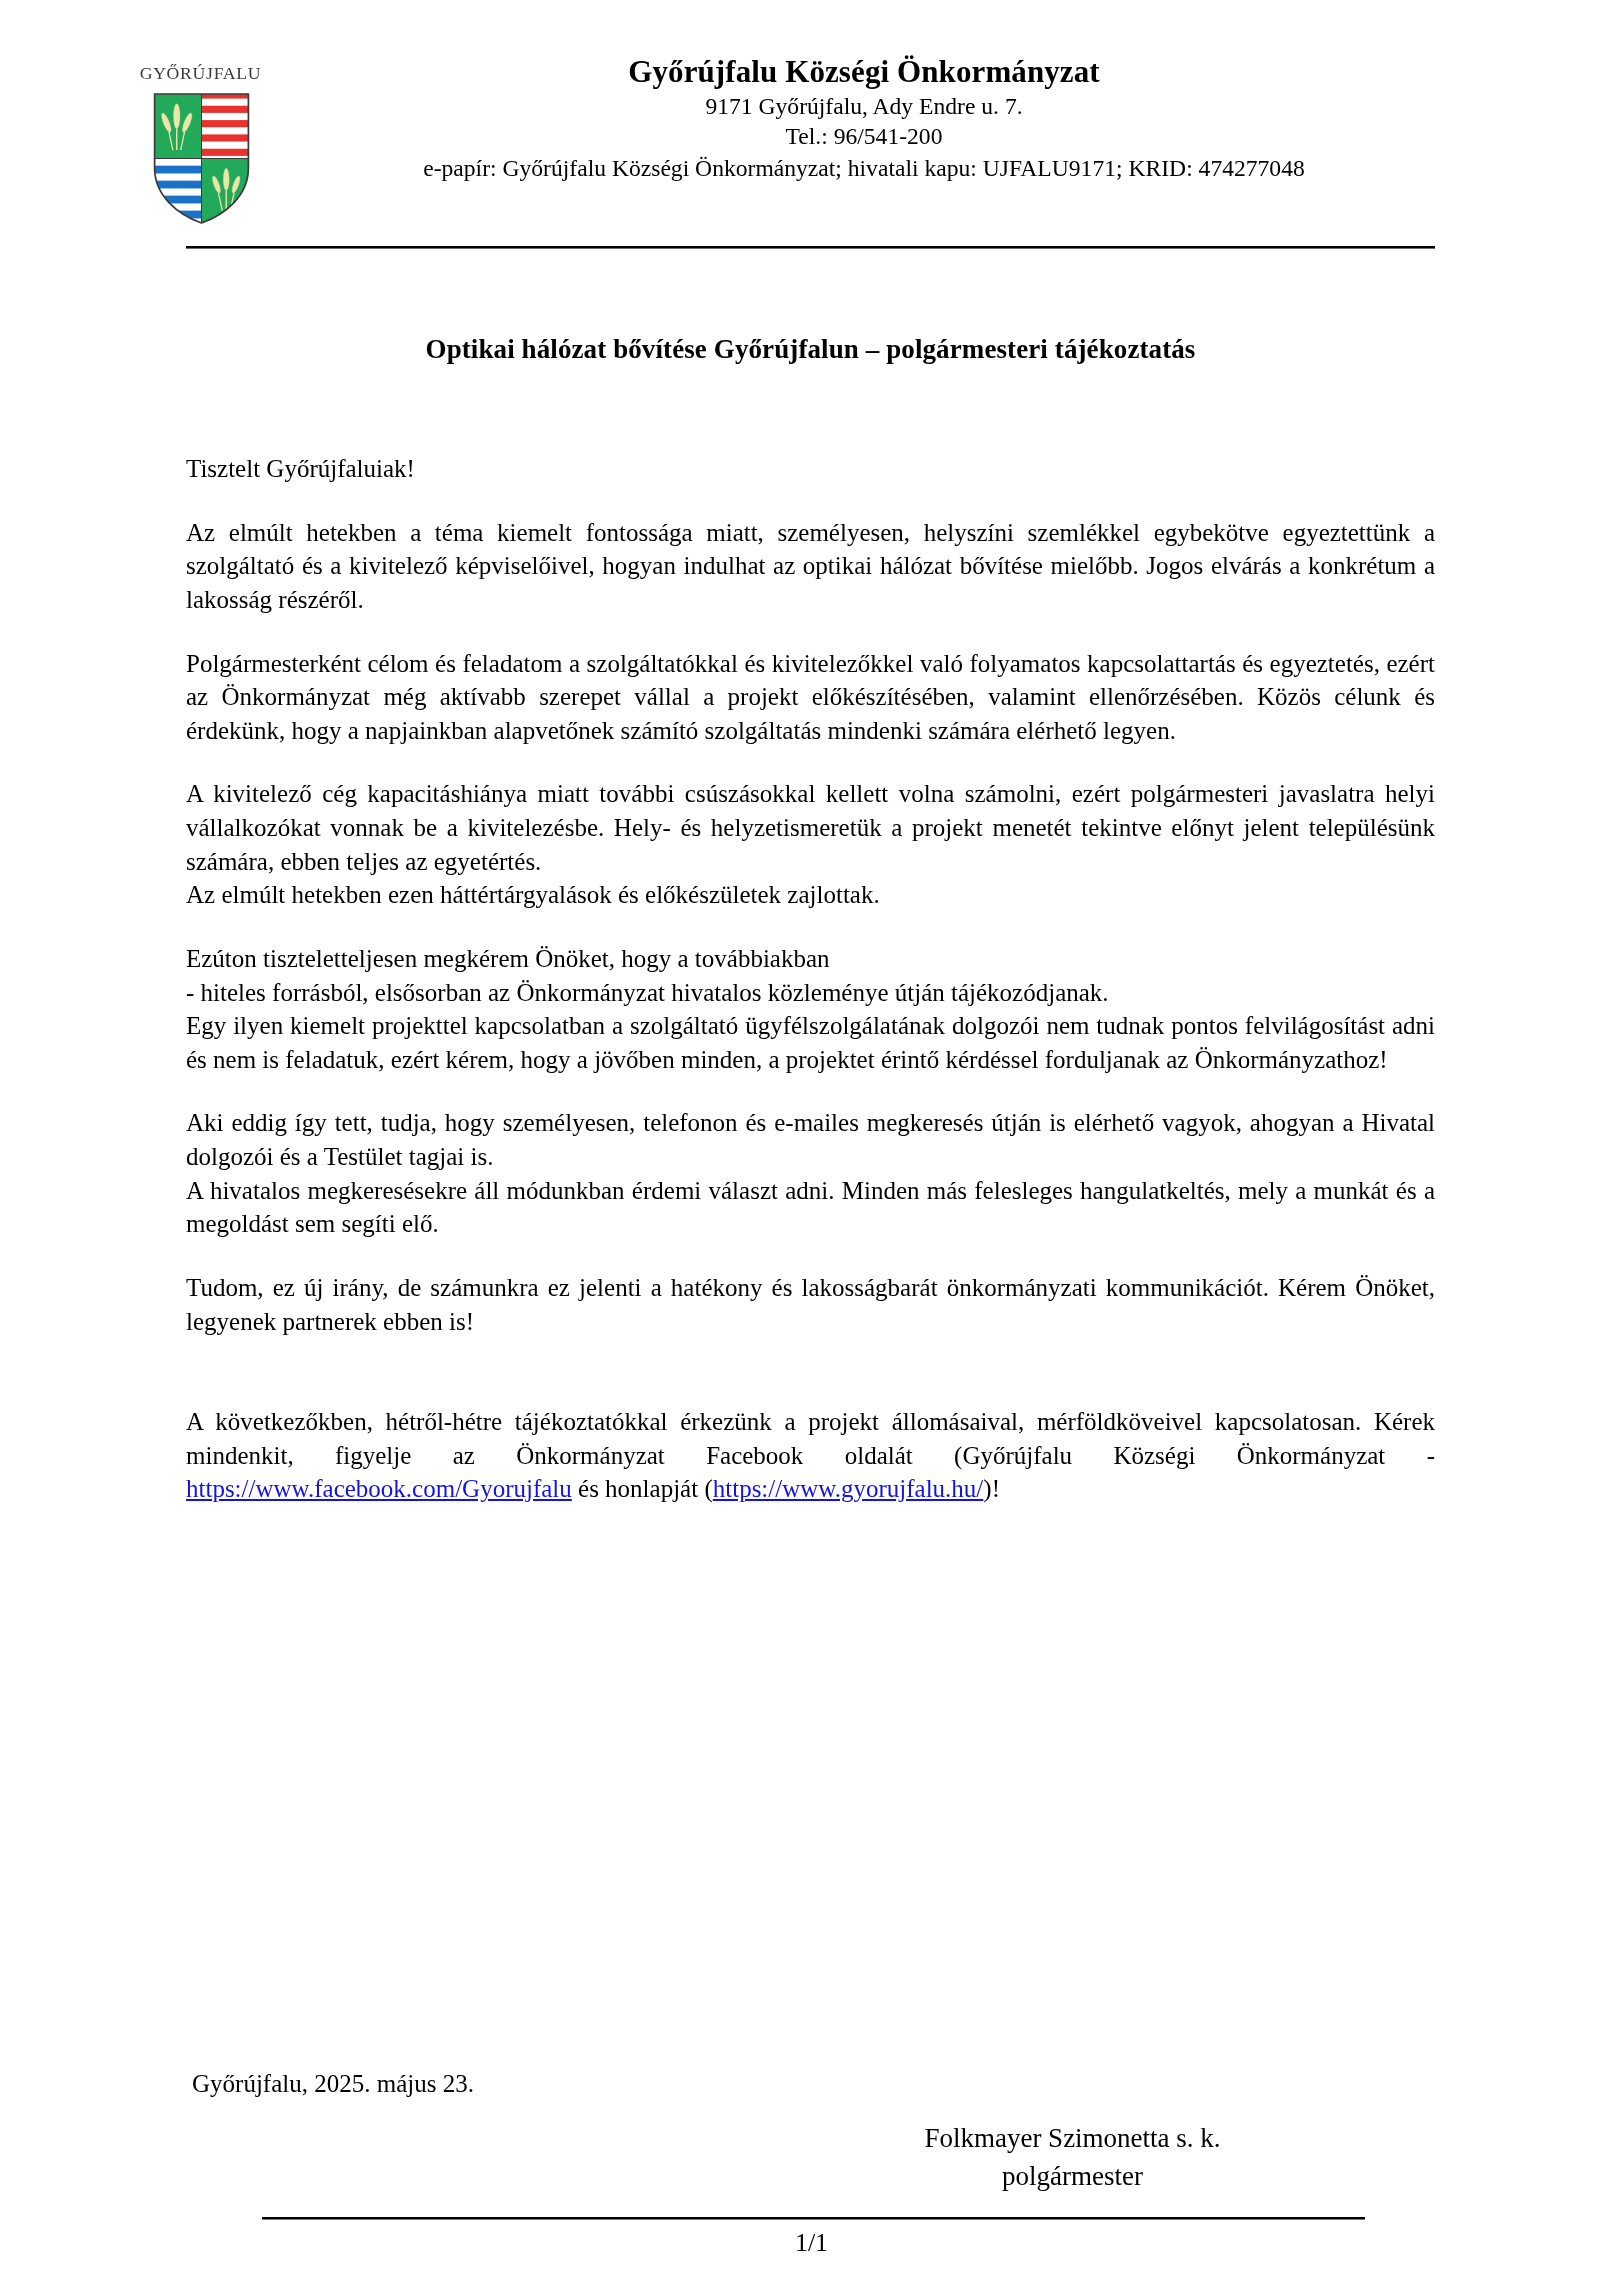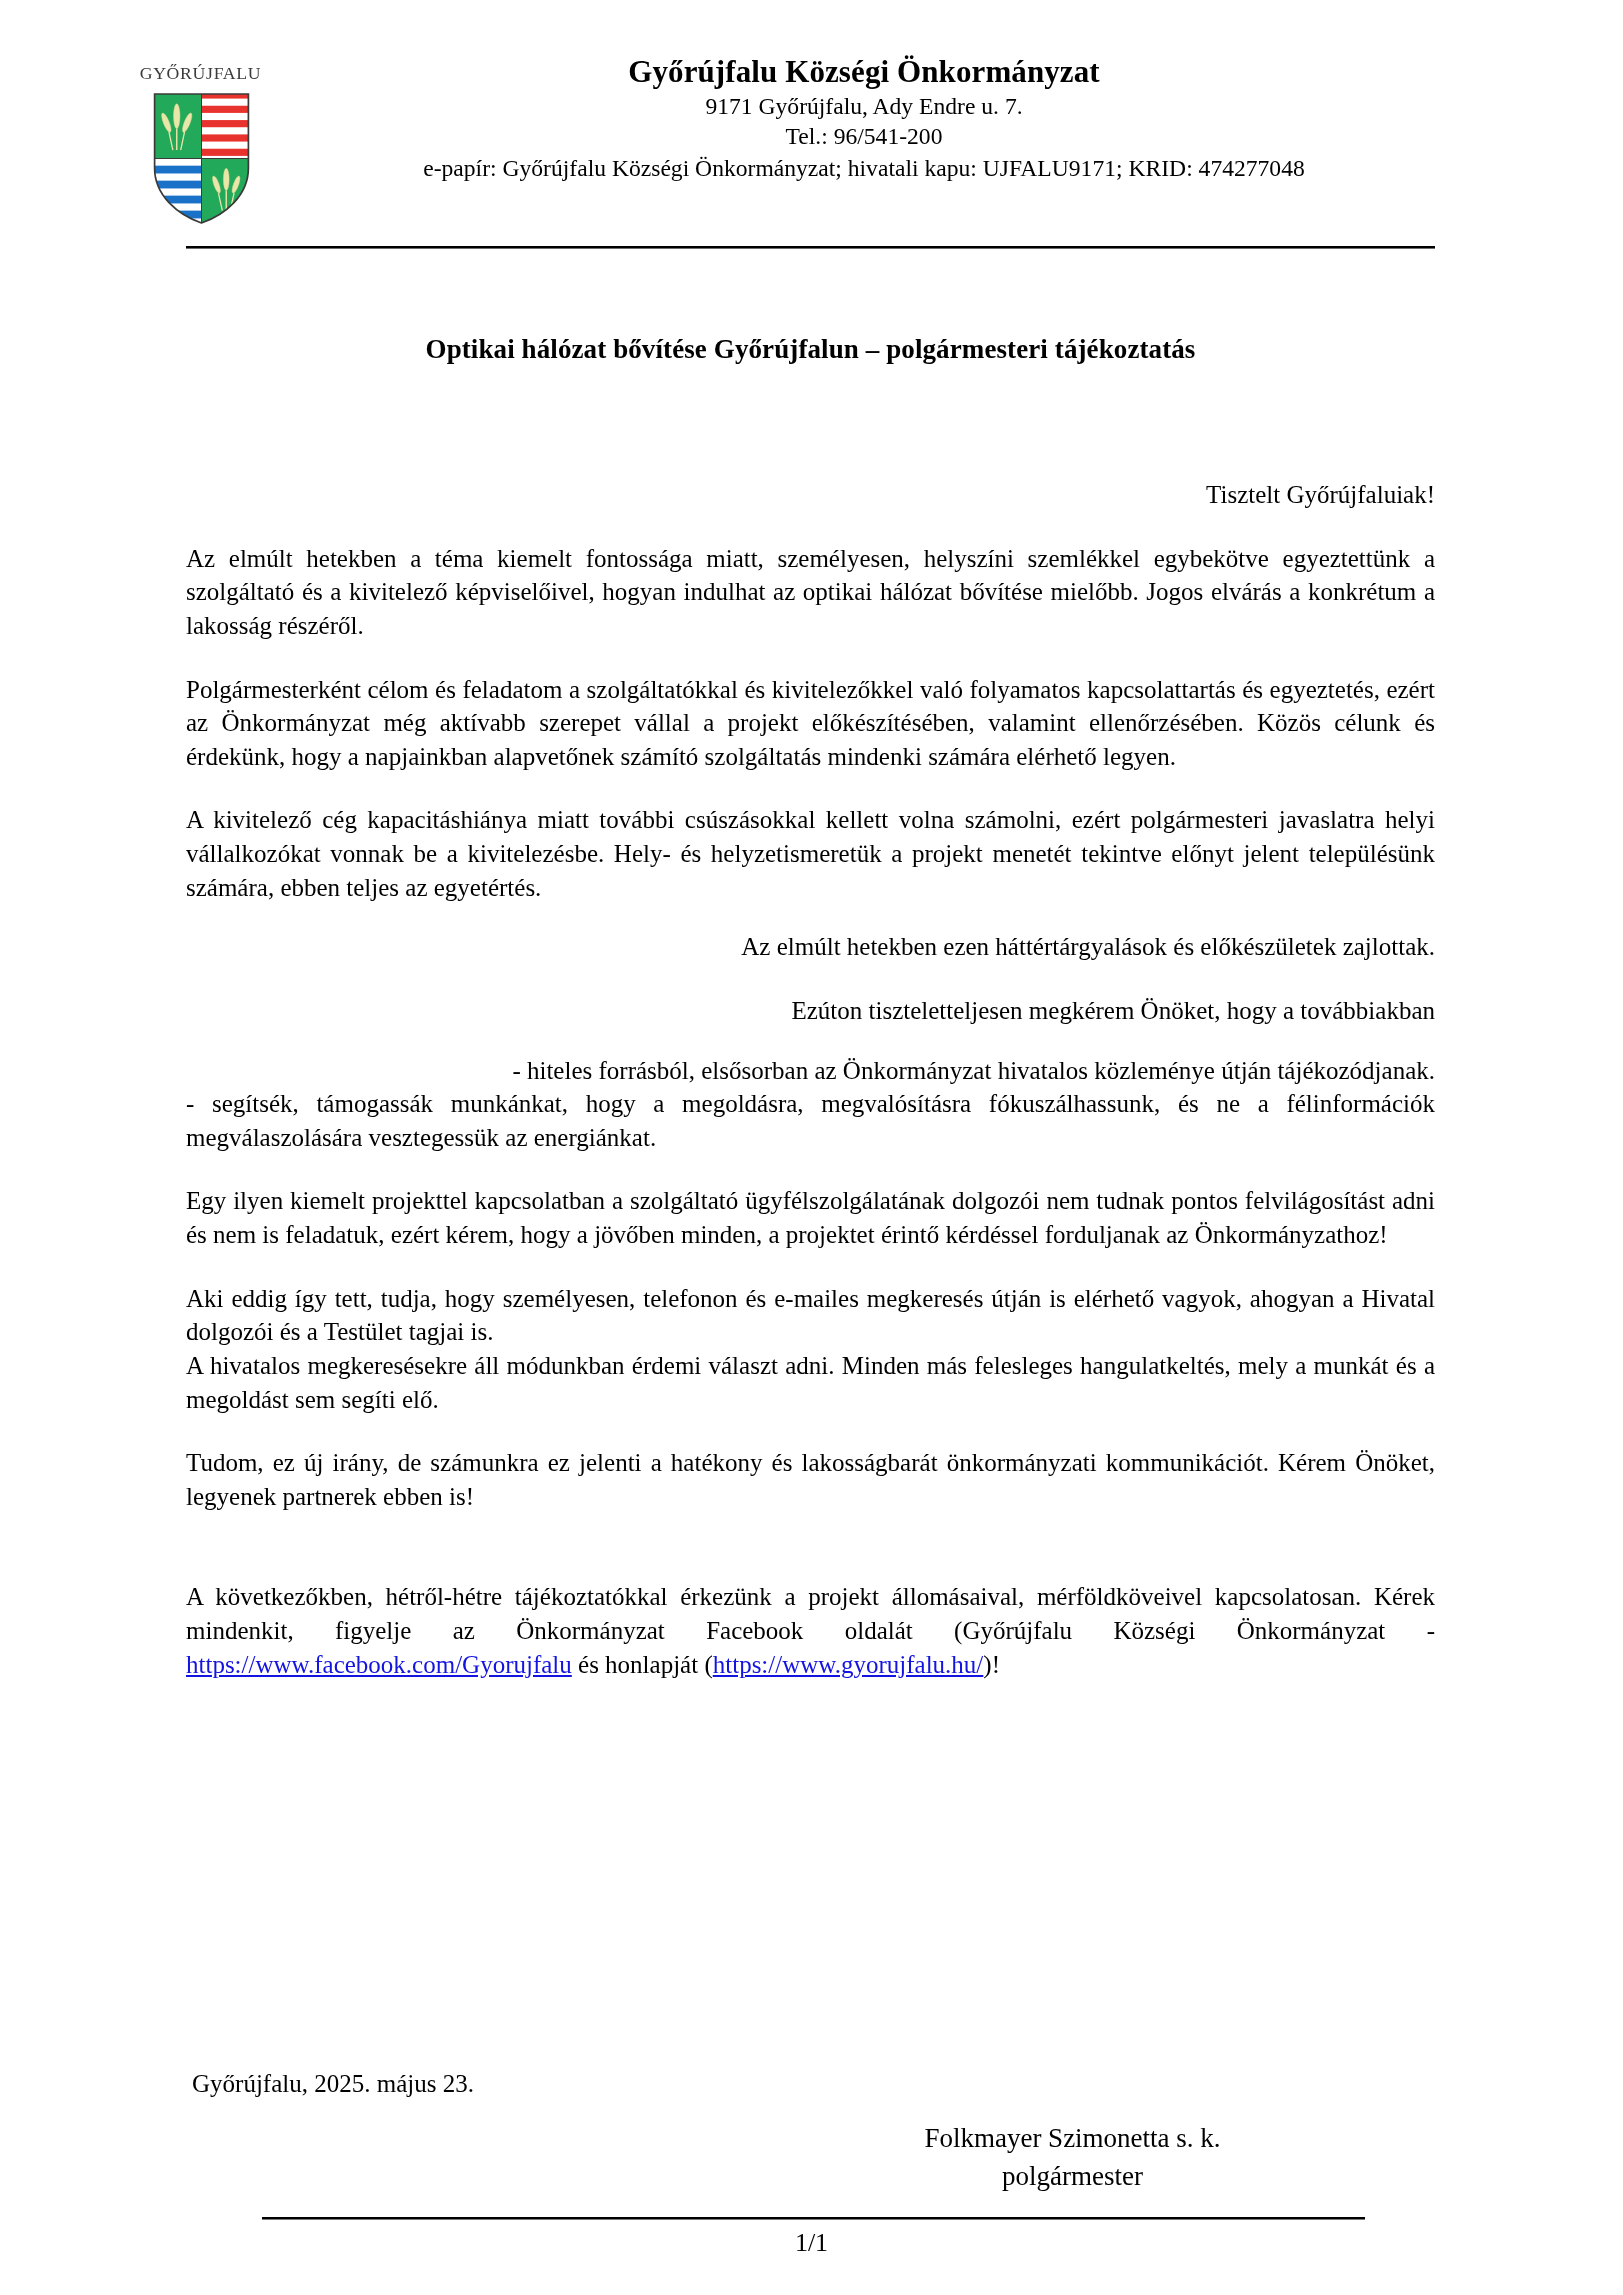--- a/index.html
+++ b/index.html
@@ -113,22 +113,21 @@
     font-size: 25px;
     line-height: 1.345;
   }
 
   p.para {
     margin: 0 0 30px 0;
     text-align: justify;
     text-justify: inter-word;
   }
   p.para.left {
-    text-align: right;
-    margin-top: 26px;
+    text-align: left;
   }
   p.para.tight {
     margin-bottom: 0;
   }
   .spacer-lg {
     height: 37px;
   }
 
   a.doclink, .doclink {
     color: #1414e0;
@@ -249,21 +248,20 @@
     <p class="para">Az elmúlt hetekben a téma kiemelt fontossága miatt, személyesen, helyszíni szemlékkel egybekötve egyeztettünk a szolgáltató és a kivitelező képviselőivel, hogyan indulhat az optikai hálózat bővítése mielőbb. Jogos elvárás a konkrétum a lakosság részéről.</p>
 
     <p class="para">Polgármesterként célom és feladatom a szolgáltatókkal és kivitelezőkkel való folyamatos kapcsolattartás és egyeztetés, ezért az Önkormányzat még aktívabb szerepet vállal a projekt előkészítésében, valamint ellenőrzésében. Közös célunk és érdekünk, hogy a napjainkban alapvetőnek számító szolgáltatás mindenki számára elérhető legyen.</p>
 
     <p class="para tight">A kivitelező cég kapacitáshiánya miatt további csúszásokkal kellett volna számolni, ezért polgármesteri javaslatra helyi vállalkozókat vonnak be a kivitelezésbe. Hely- és helyzetismeretük a projekt menetét tekintve előnyt jelent településünk számára, ebben teljes az egyetértés.</p>
     <p class="para left">Az elmúlt hetekben ezen háttértárgyalások és előkészületek zajlottak.</p>
 
 
     <p class="para left tight">Ezúton tiszteletteljesen megkérem Önöket, hogy a továbbiakban</p>
     <p class="para left tight">- hiteles forrásból, elsősorban az Önkormányzat hivatalos közleménye útján tájékozódjanak.</p>
-    <p class="para">- segítsék, támogassák munkánkat, hogy a megoldásra, megvalósításra fókuszálhassunk, és ne a félinformációk megválaszolására vesztegessük az energiánkat.</p>
 
     <p class="para">Egy ilyen kiemelt projekttel kapcsolatban a szolgáltató ügyfélszolgálatának dolgozói nem tudnak pontos felvilágosítást adni és nem is feladatuk, ezért kérem, hogy a jövőben minden, a projektet érintő kérdéssel forduljanak az Önkormányzathoz!</p>
 
     <p class="para tight">Aki eddig így tett, tudja, hogy személyesen, telefonon és e-mailes megkeresés útján is elérhető vagyok, ahogyan a Hivatal dolgozói és a Testület tagjai is.</p>
     <p class="para">A hivatalos megkeresésekre áll módunkban érdemi választ adni. Minden más felesleges hangulatkeltés, mely a munkát és a megoldást sem segíti elő.</p>
 
     <p class="para">Tudom, ez új irány, de számunkra ez jelenti a hatékony és lakosságbarát önkormányzati kommunikációt. Kérem Önöket, legyenek partnerek ebben is!</p>
 
     <div class="spacer-lg"></div>
 

